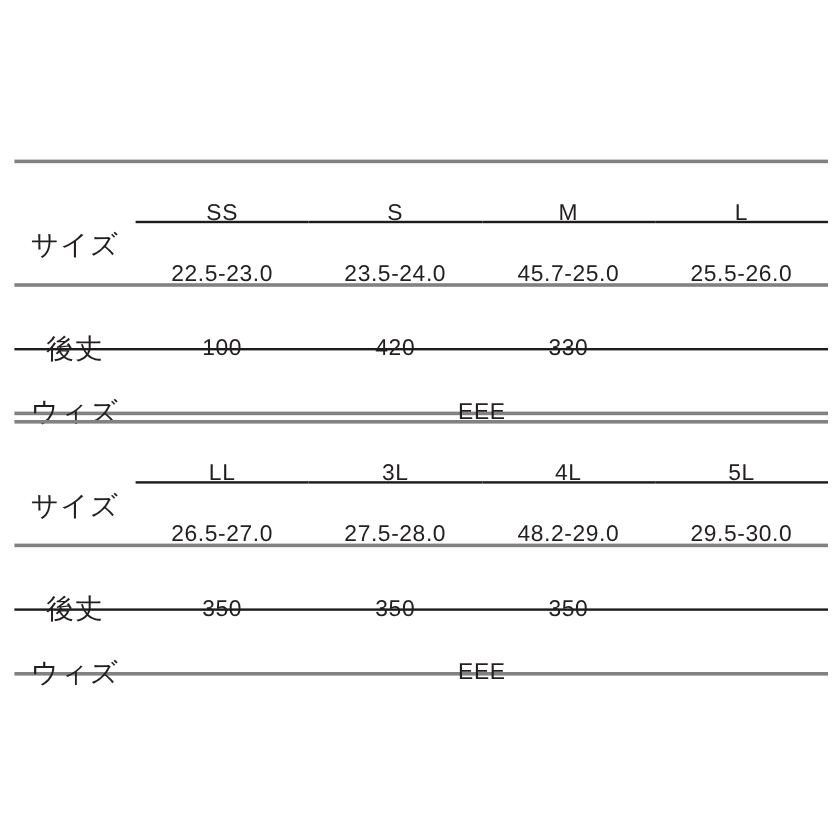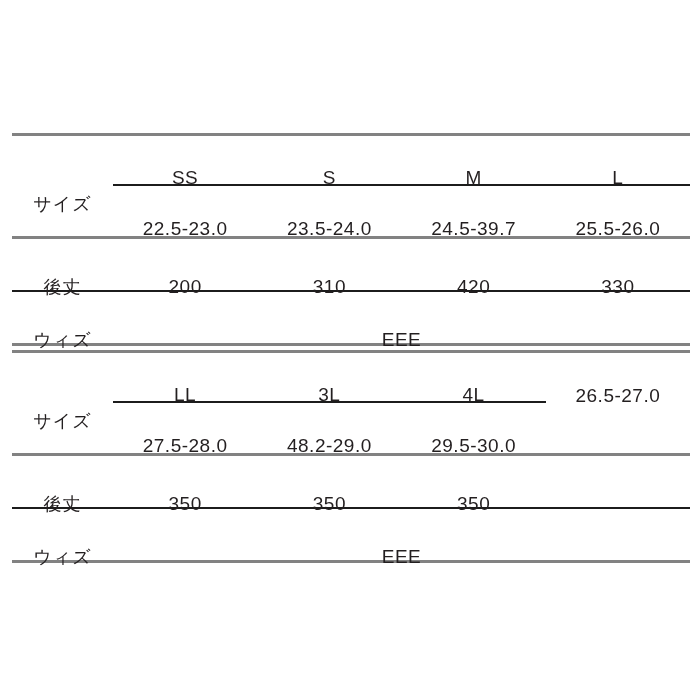--- a/index.html
+++ b/index.html
@@ -39,21 +39,21 @@
   .cell {
     display: flex;
     align-items: center;
     justify-content: center;
     font-size: 19px;
     letter-spacing: 0.5px;
     white-space: nowrap;
     margin-top: 36px;
   }
   .label {
-    font-size: 18px;
+    font-size: 23px;
     letter-spacing: 1px;
   }
   .rowspan {
     grid-row: 1 / 3;
     grid-column: 1;
   }
   .name-cell {
     border-bottom: 2px solid #1c1c1c;
   }
   .row {
@@ -76,42 +76,42 @@
 
     <section class="sec">
       <div class="size-block">
         <div class="cell label rowspan">サイズ</div>
         <div class="cell name-cell">SS</div>
         <div class="cell name-cell">S</div>
         <div class="cell name-cell">M</div>
         <div class="cell name-cell">L</div>
         <div class="cell">22.5-23.0</div>
         <div class="cell">23.5-24.0</div>
-        <div class="cell">24.5-39.7</div>
+        <div class="cell">45.7-25.0</div>
         <div class="cell">25.5-26.0</div>
       </div>
       <div class="row row-back">
         <div class="cell label">後丈</div>
-        <div class="cell">200</div>
-        <div class="cell">310</div>
+        <div class="cell">100</div>
         <div class="cell">420</div>
         <div class="cell">330</div>
       </div>
       <div class="row">
         <div class="cell label">ウィズ</div>
         <div class="cell span4">EEE</div>
       </div>
     </section>
 
     <section class="sec">
       <div class="size-block">
         <div class="cell label rowspan">サイズ</div>
         <div class="cell name-cell">LL</div>
         <div class="cell name-cell">3L</div>
         <div class="cell name-cell">4L</div>
+        <div class="cell name-cell">5L</div>
         <div class="cell">26.5-27.0</div>
         <div class="cell">27.5-28.0</div>
         <div class="cell">48.2-29.0</div>
         <div class="cell">29.5-30.0</div>
       </div>
       <div class="row row-back">
         <div class="cell label">後丈</div>
         <div class="cell">350</div>
         <div class="cell">350</div>
         <div class="cell">350</div>

